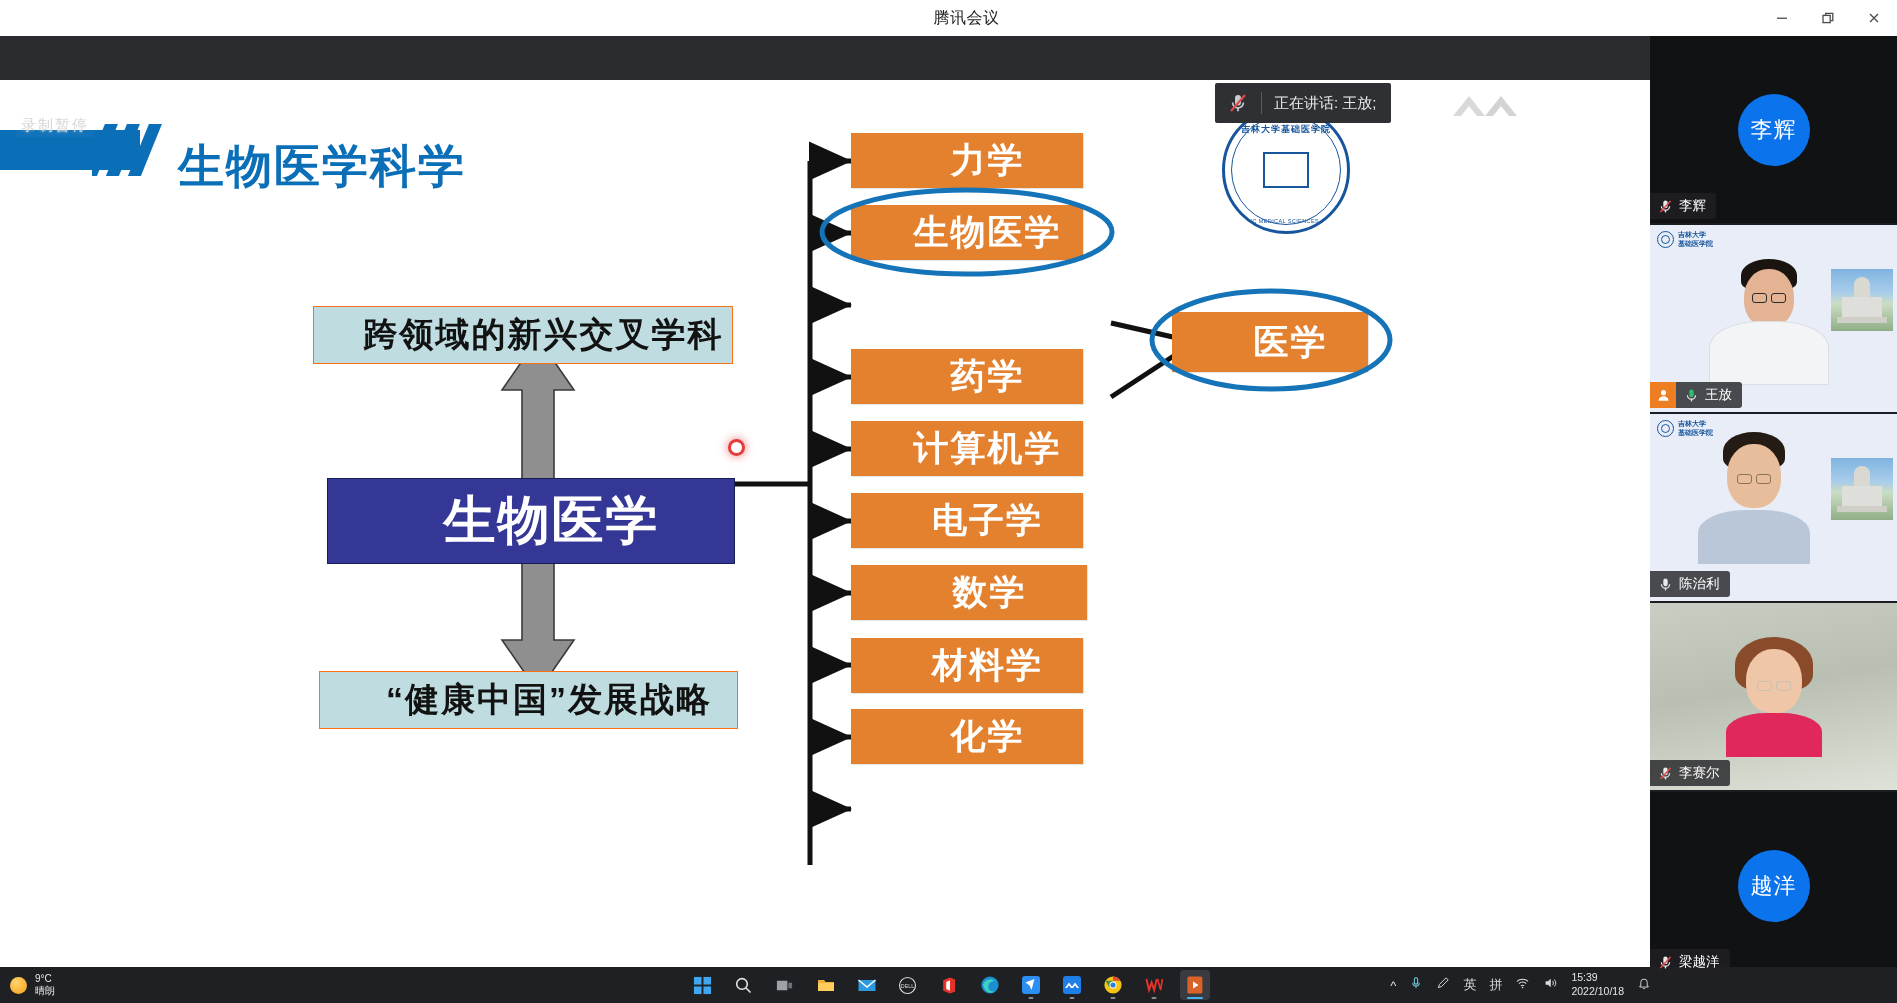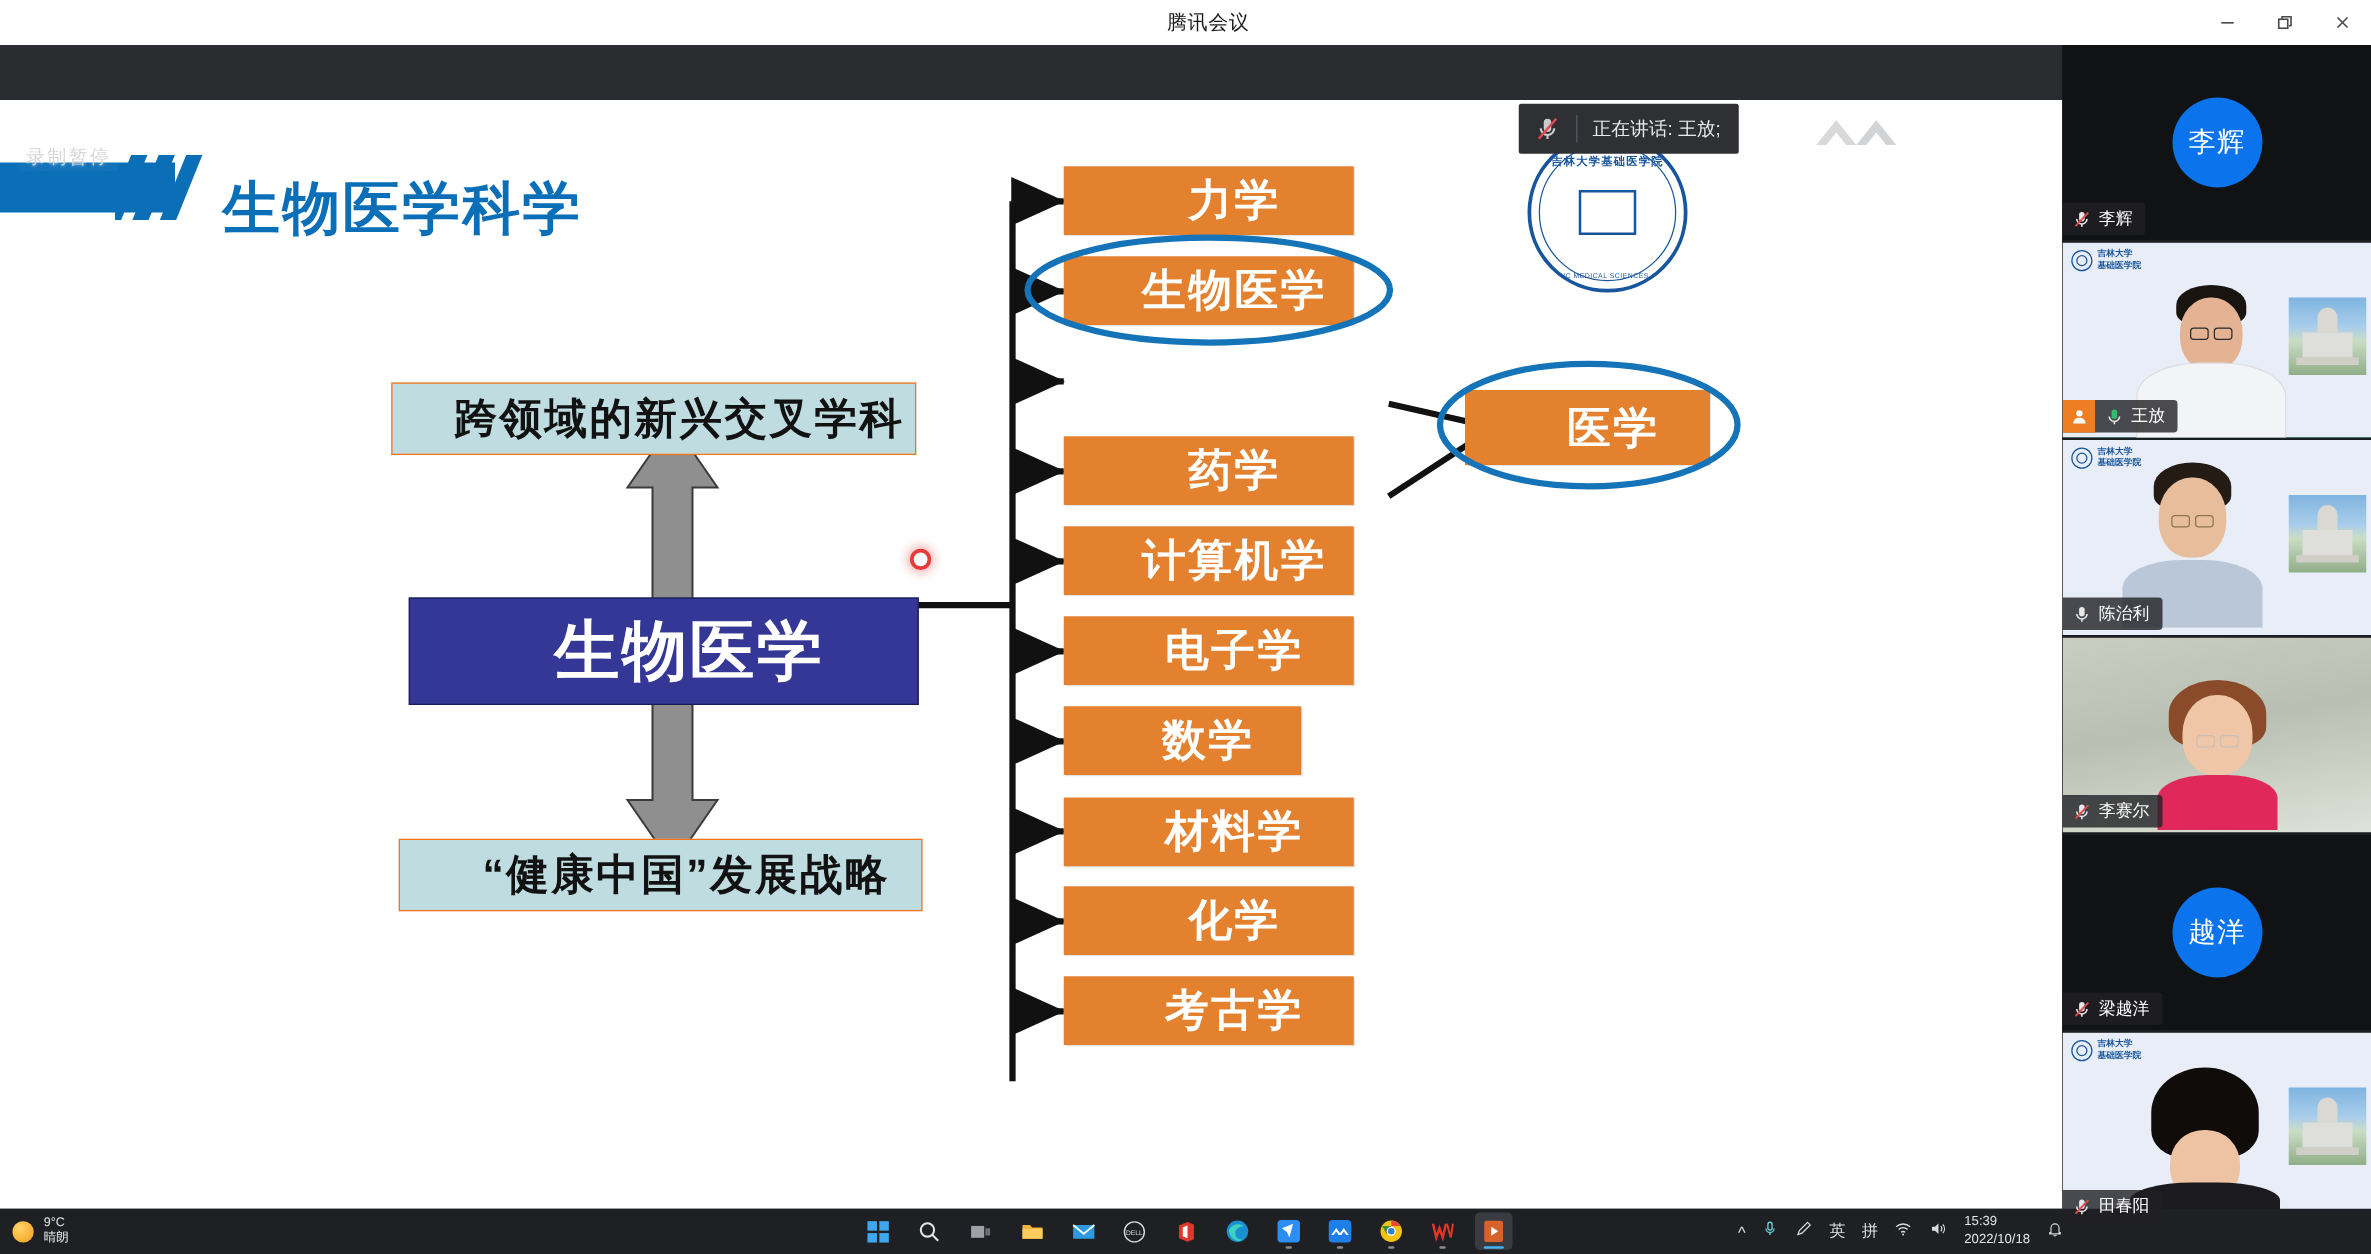--- a/index.html
+++ b/index.html
@@ -156,21 +156,21 @@
     box-shadow: 0 0 0 3px #e53b3b, 0 0 9px 4px rgba(229,59,59,.55);
     z-index: 30;
   }
 
   
   #rail {
     position: absolute; left: 1650px; top: 36px; width: 247px; height: 931px;
     background: #1c1d20;
   }
   .tile {
-    position: relative; width: 247px; height: 158px;
+    position: relative; width: 247px; height: 189px;
     background: #111214; overflow: hidden;
     border-bottom: 2px solid #1c1d20;
   }
   .tile.active { box-shadow: inset 0 0 0 2px #1bc47d; }
   .tile .vbg {
     position: absolute; inset: 0;
     background: #e8edf7;
   }
   .tile .vbg.room { background: linear-gradient(170deg,#c9cec2 0%, #b9bfb2 45%, #dfe2d8 100%); }
   .tile .vbg.dark { background: #111214; }
@@ -396,24 +396,23 @@
 
     <div class="dbox navy" style="left:327px; top:398px; width:408px; height:86px;">生物医学</div>
 
     <div class="dbox teal" style="left:319px; top:591px; width:419px; height:58px;">“健康中国”发展战略</div>
 
     <div class="dbox orange" style="left:851px; top:53px;  width:232px; height:55px;">力学</div>
     <div class="dbox orange" style="left:851px; top:125px; width:232px; height:55px;">生物医学</div>
     <div class="dbox orange" style="left:851px; top:269px; width:232px; height:55px;">药学</div>
     <div class="dbox orange" style="left:851px; top:341px; width:232px; height:55px;">计算机学</div>
     <div class="dbox orange" style="left:851px; top:413px; width:232px; height:55px;">电子学</div>
-    <div class="dbox orange" style="left:851px; top:485px; width:190px; height:55px;">数学</div>
+    <div class="dbox orange" style="left:851px; top:485px; width:236px; height:55px;">数学</div>
     <div class="dbox orange" style="left:851px; top:558px; width:232px; height:55px;">材料学</div>
     <div class="dbox orange" style="left:851px; top:629px; width:232px; height:55px;">化学</div>
-    <div class="dbox orange" style="left:851px; top:701px; width:232px; height:55px;">考古学</div>
 
     <div class="dbox orange" style="left:1172px; top:232px; width:196px; height:60px;">医学</div>
 
     <svg id="ellipses">
       <ellipse cx="967" cy="152" rx="145" ry="42" fill="none" stroke="#1573b8" stroke-width="5"></ellipse>
       <ellipse cx="1271" cy="260" rx="119" ry="49" fill="none" stroke="#1573b8" stroke-width="5"></ellipse>
     </svg>
 
     <div id="laser"></div>
   </div>

